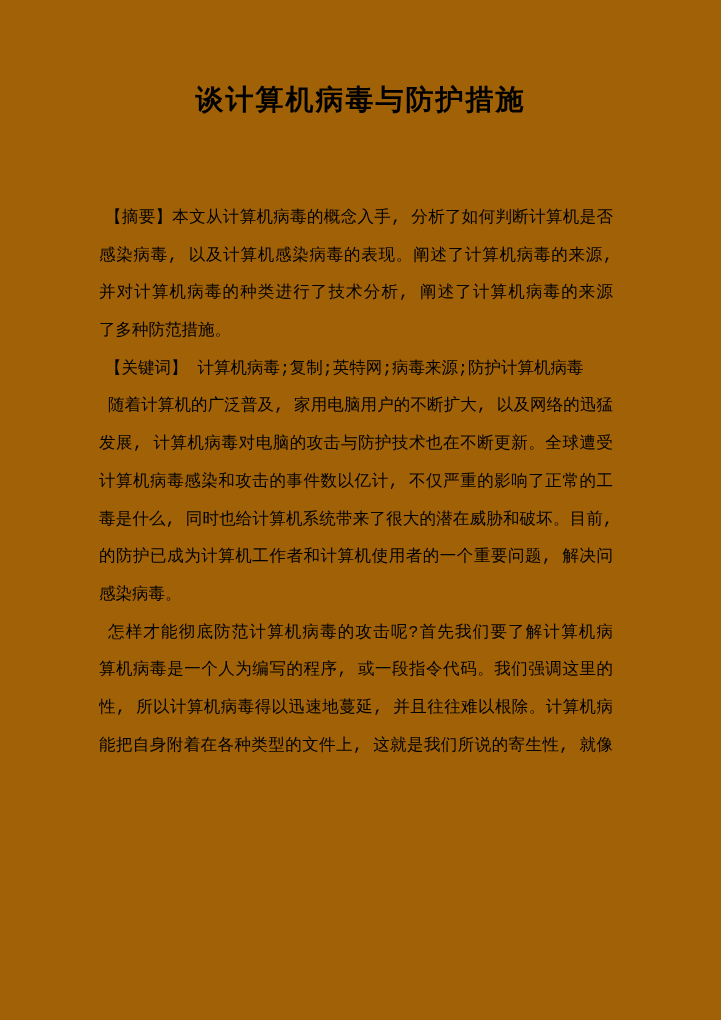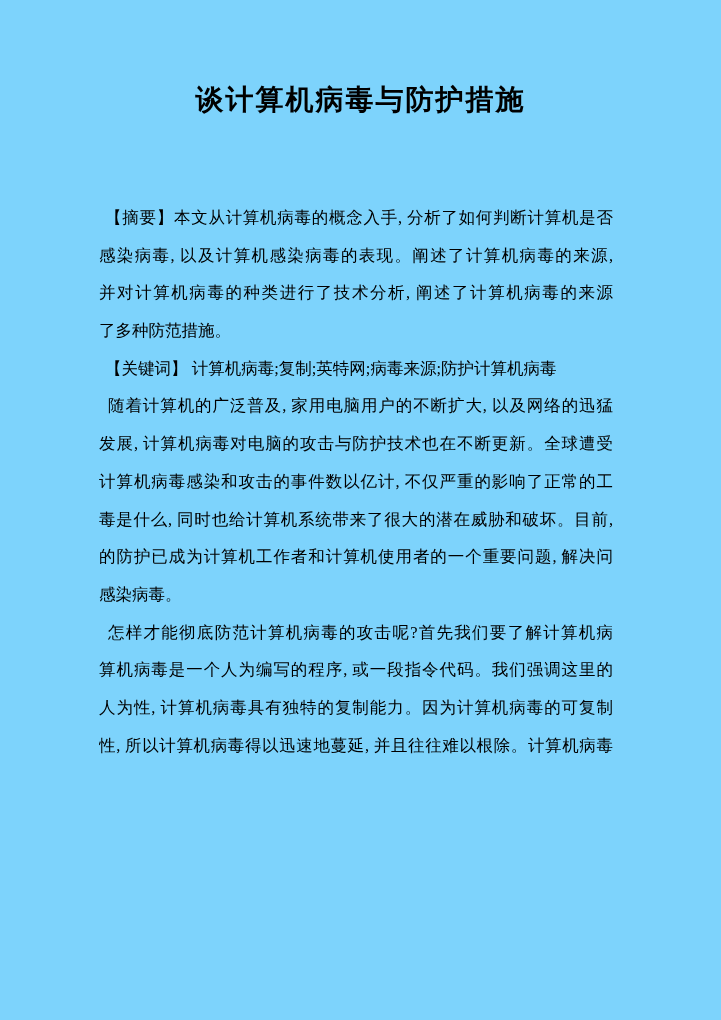--- a/index.html
+++ b/index.html
@@ -10,40 +10,41 @@
   body {
     width: 721px;
     height: 1020px;
     overflow: hidden;
     font-family: "Liberation Serif", "DejaVu Serif", serif;
     color: #000000;
   }
   .page {
     width: 721px;
     height: 1020px;
-    background: #7dd3fc;
+    background: #a16207;
     position: relative;
   }
   .doc-title {
     padding-top: 80px;
     text-align: center;
     font-size: 28px;
     font-weight: bold;
     line-height: 40px;
     letter-spacing: 2px;
     white-space: nowrap;
   }
   .content {
     margin-top: 79px;
     margin-left: 99px;
     width: 514px;
   }
   .para {
     margin: 0;
     padding: 0;
+    font-family: Liberation Mono, monospace;
   }
   .line {
     font-size: 16.5px;
     line-height: 37.7px;
     height: 37.7px;
     text-align: justify;
     text-align-last: justify;
     overflow: hidden;
   }
   .line.end {
@@ -77,18 +78,18 @@
       <div class="line">发展, 计算机病毒对电脑的攻击与防护技术也在不断更新。全球遭受</div>
       <div class="line">计算机病毒感染和攻击的事件数以亿计, 不仅严重的影响了正常的工</div>
       <div class="line">毒是什么, 同时也给计算机系统带来了很大的潜在威胁和破坏。目前,</div>
       <div class="line">的防护已成为计算机工作者和计算机使用者的一个重要问题, 解决问</div>
       <div class="line end">感染病毒。</div>
     </div>
 
     <div class="para">
       <div class="line ind9">怎样才能彻底防范计算机病毒的攻击呢?首先我们要了解计算机病</div>
       <div class="line">算机病毒是一个人为编写的程序, 或一段指令代码。我们强调这里的</div>
-      <div class="line">人为性, 计算机病毒具有独特的复制能力。因为计算机病毒的可复制</div>
       <div class="line">性, 所以计算机病毒得以迅速地蔓延, 并且往往难以根除。计算机病毒</div>
+      <div class="line">能把自身附着在各种类型的文件上, 这就是我们所说的寄生性, 就像</div>
     </div>
 
   </div>
 </div>
 
 </body></html>

